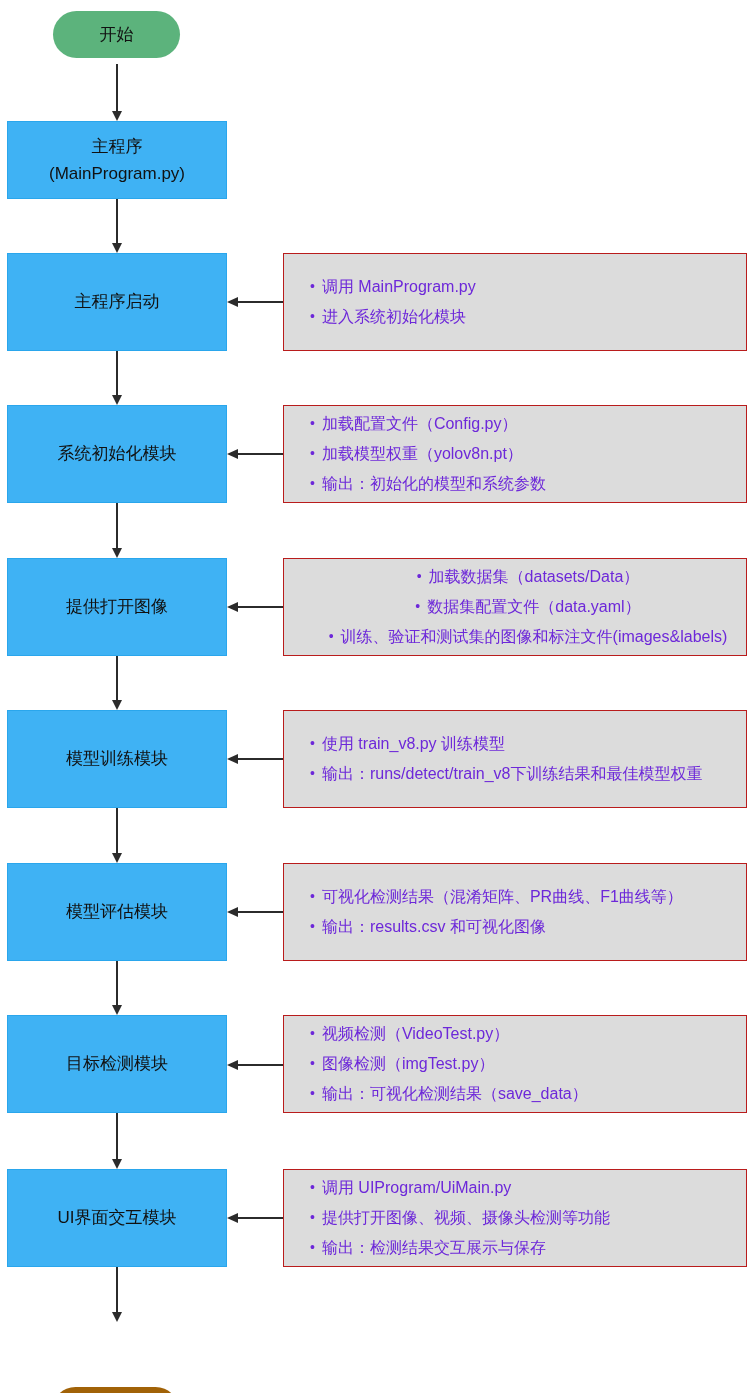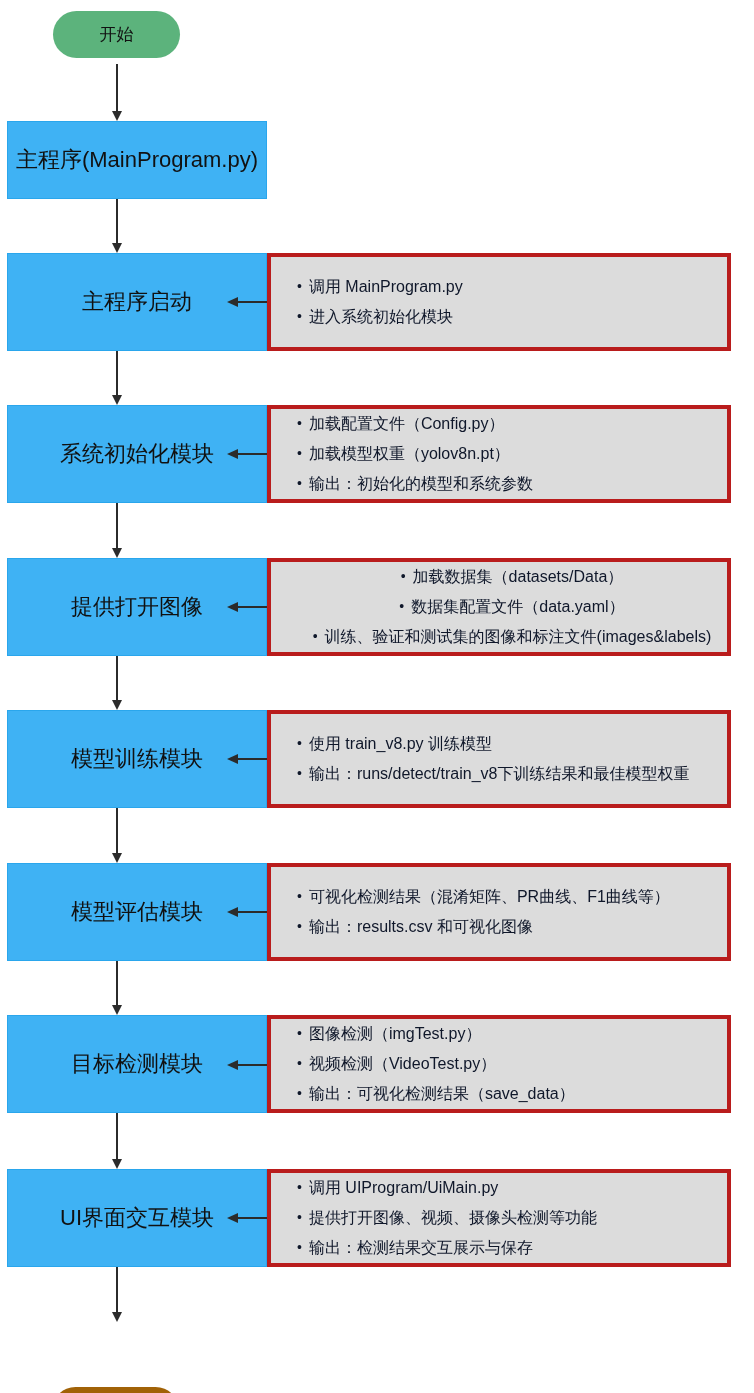--- a/index.html
+++ b/index.html
@@ -24,46 +24,47 @@
     justify-content: center;
     font-size: 17px;
     color: #111111;
   }
   .pill.start { left: 53px; top: 11px; background: #5CB37C; }
   .pill.end   { left: 52px; top: 1387px; background: #a16207; }
 
   .process {
     position: absolute;
     left: 7px;
-    width: 260px;
+    width: 220px;
     background: #3FB2F4;
     border: 1px solid #2aa6ec;
     display: flex;
+    flex-direction: column;
     align-items: center;
     justify-content: center;
     text-align: center;
-    font-size: 22px;
+    font-size: 17px;
     color: #111111;
     line-height: 1.6;
   }
   .process.first { top: 121px; height: 78px; }
 
   .note {
     position: absolute;
-    left: 267px;
+    left: 283px;
     width: 464px;
     height: 98px;
     background: #DCDCDC;
-    border: 4px solid #b91c1c;
+    border: 1px solid #b91c1c;
     display: flex;
     flex-direction: column;
     justify-content: center;
     padding-left: 26px;
     font-size: 16px;
-    color: #0f172a;
+    color: #6d28d9;
   }
   .note .note-line {
     line-height: 29px;
     white-space: nowrap;
   }
   .note .note-line::before {
     content: "•";
     font-size: 14px;
     margin-right: 7px;
     position: relative;
@@ -179,22 +180,22 @@
   <div class="note y-r6">
     <div class="note-line">可视化检测结果（混淆矩阵、PR曲线、F1曲线等）</div>
     <div class="note-line">输出：results.csv 和可视化图像</div>
   </div>
 
   <div class="process step-box y-r7">
     <div>目标检测模块</div>
   </div>
   <div class="harrow" style="top:1064px;"></div>
   <div class="note y-r7">
+    <div class="note-line">视频检测（VideoTest.py）</div>
     <div class="note-line">图像检测（imgTest.py）</div>
-    <div class="note-line">视频检测（VideoTest.py）</div>
     <div class="note-line">输出：可视化检测结果（save_data）</div>
   </div>
 
   <div class="process step-box y-r8">
     <div>UI界面交互模块</div>
   </div>
   <div class="harrow" style="top:1217px;"></div>
   <div class="note y-r8">
     <div class="note-line">调用 UIProgram/UiMain.py</div>
     <div class="note-line">提供打开图像、视频、摄像头检测等功能</div>

